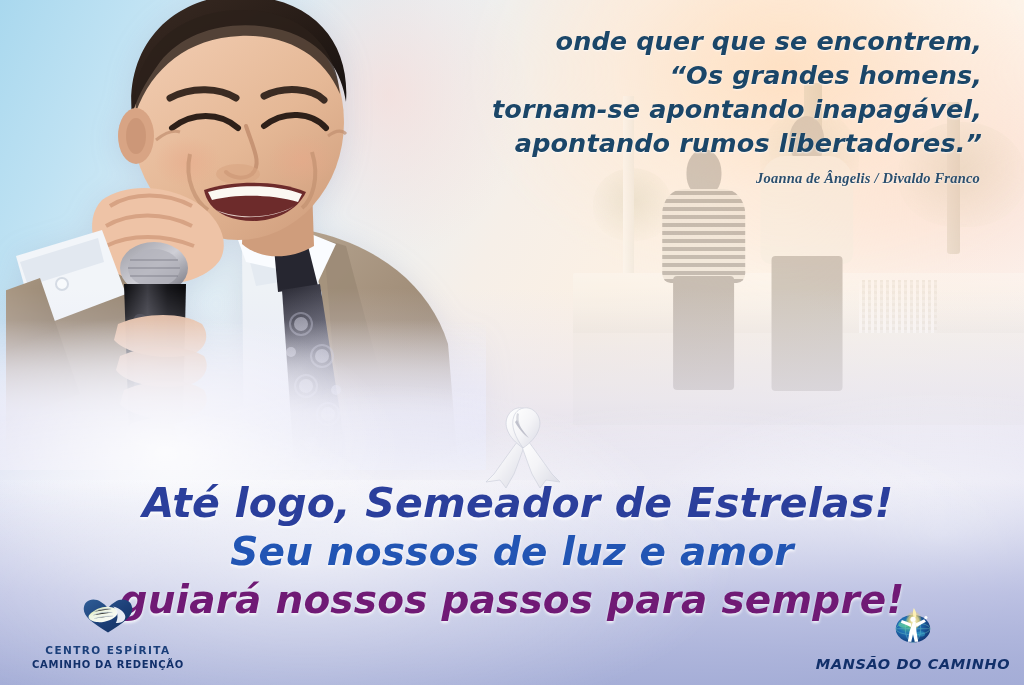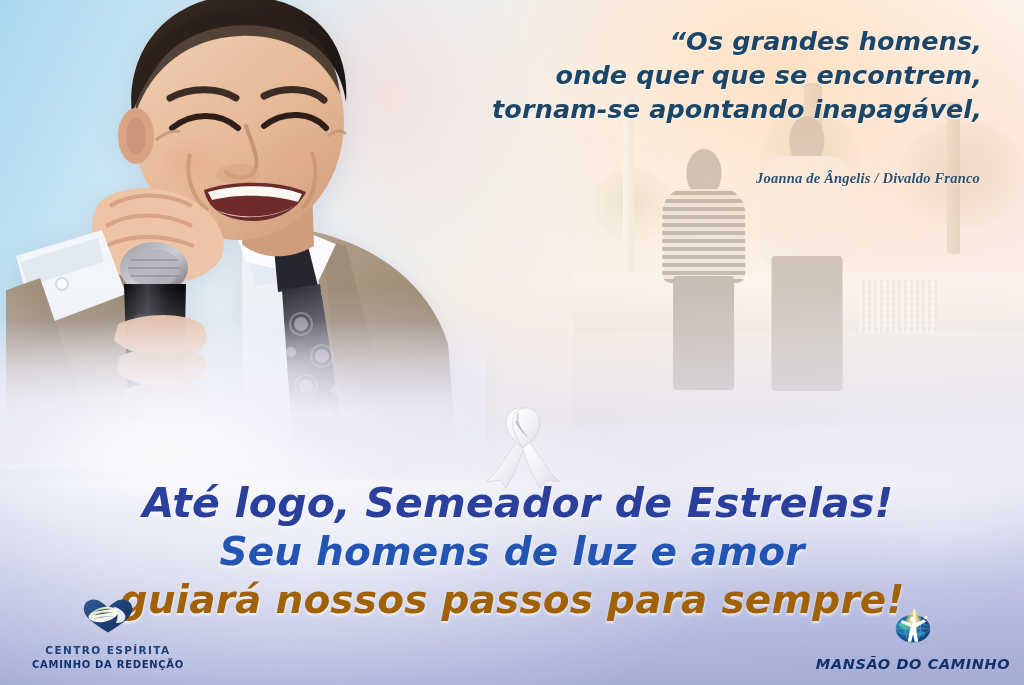--- a/index.html
+++ b/index.html
@@ -149,21 +149,21 @@
   }
   .message .m1{
     display:block;font-size:41px;color:#2b3f9c;
     text-shadow:0 2px 3px rgba(255,255,255,.8);letter-spacing:.2px;padding-left:12px;
   }
   .message .m2{
     display:block;font-size:39px;color:#2255b4;margin-top:8px;
     text-shadow:0 2px 3px rgba(255,255,255,.8);letter-spacing:.2px;
   }
   .message .m3{
-    display:block;font-size:39px;color:#a16207;margin-top:9px;
+    display:block;font-size:39px;color:#701a75;margin-top:9px;
     text-shadow:0 2px 3px rgba(255,255,255,.8);letter-spacing:.2px;
   }
 
   
   .logo-left{position:absolute;left:8px;bottom:12px;width:200px;text-align:center;}
   .logo-right{position:absolute;right:6px;bottom:12px;width:210px;text-align:center;font-style:italic;}
   .logo-mark{display:block;margin:0 auto 5px;}
   .logo-l1{
     font-size:10.5px;font-weight:bold;color:#1b3f7a;letter-spacing:1.4px;line-height:12px;
   }
@@ -340,23 +340,24 @@
       <path d="M 168 430 L 238 412 L 256 470 L 178 470 Z" fill="#f4f7fb" opacity=".9"></path>
     </svg>
     <div class="mask-bottom"></div>
   </div>
 
   <div class="clouds"></div>
   <div class="veil-left"></div>
   <div class="clouds-haze"></div>
 
   <div class="quote">
+    <span class="ln">onde quer que se encontrem,</span>
     <span class="ln">“Os grandes homens,</span>
-    <span class="ln">onde quer que se encontrem,</span>
     <span class="ln">tornam-se apontando inapagável,</span>
+    <span class="ln">apontando rumos libertadores.”</span>
   </div>
   <div class="attrib">Joanna de Ângelis / Divaldo Franco</div>
 
   <div class="ribbon">
     <svg viewBox="0 0 78 86" width="78" height="86" aria-hidden="true">
       <defs>
         <linearGradient id="rbG" x1="0" y1="0" x2="1" y2="1">
           <stop offset="0%" stop-color="#ffffff"></stop>
           <stop offset="48%" stop-color="#f4f4f7"></stop>
           <stop offset="100%" stop-color="#d9dae4"></stop>
@@ -369,21 +370,21 @@
 
       <path d="M 39 44 C 24 34 18 20 25 10 C 31 1 44 2 48 12 C 52 22 46 34 39 44 Z" fill="url(#rbG)" stroke="#cfd1dc" stroke-width=".7"></path>
       <path d="M 39 44 C 54 34 60 20 53 10 C 47 1 34 2 30 12 C 26 22 32 34 39 44 Z" fill="url(#rbG)" stroke="#cfd1dc" stroke-width=".7"></path>
       <path d="M 33 16 C 36 24 42 30 45 34 C 40 30 34 24 31 18 Z" fill="#a9abbb" opacity=".7"></path>
       <path d="M 35 10 C 33 18 38 28 44 34 C 36 28 30 18 33 9 Z" fill="#bcbec9" opacity=".55"></path>
     </svg>
   </div>
 
   <div class="message">
     <span class="m1">Até logo, Semeador de Estrelas!</span>
-    <span class="m2">Seu homens de luz e amor</span>
+    <span class="m2">Seu nossos de luz e amor</span>
     <span class="m3">guiará nossos passos para sempre!</span>
   </div>
 
   <div class="logo-left">
     <span class="logo-mark">
       <svg viewBox="0 0 60 42" width="52" height="38" aria-hidden="true">
         <defs>
           <linearGradient id="heartG" x1="0" y1="0" x2="1" y2="1">
             <stop offset="0%" stop-color="#2f5d96"></stop>
             <stop offset="55%" stop-color="#1c3f77"></stop>

